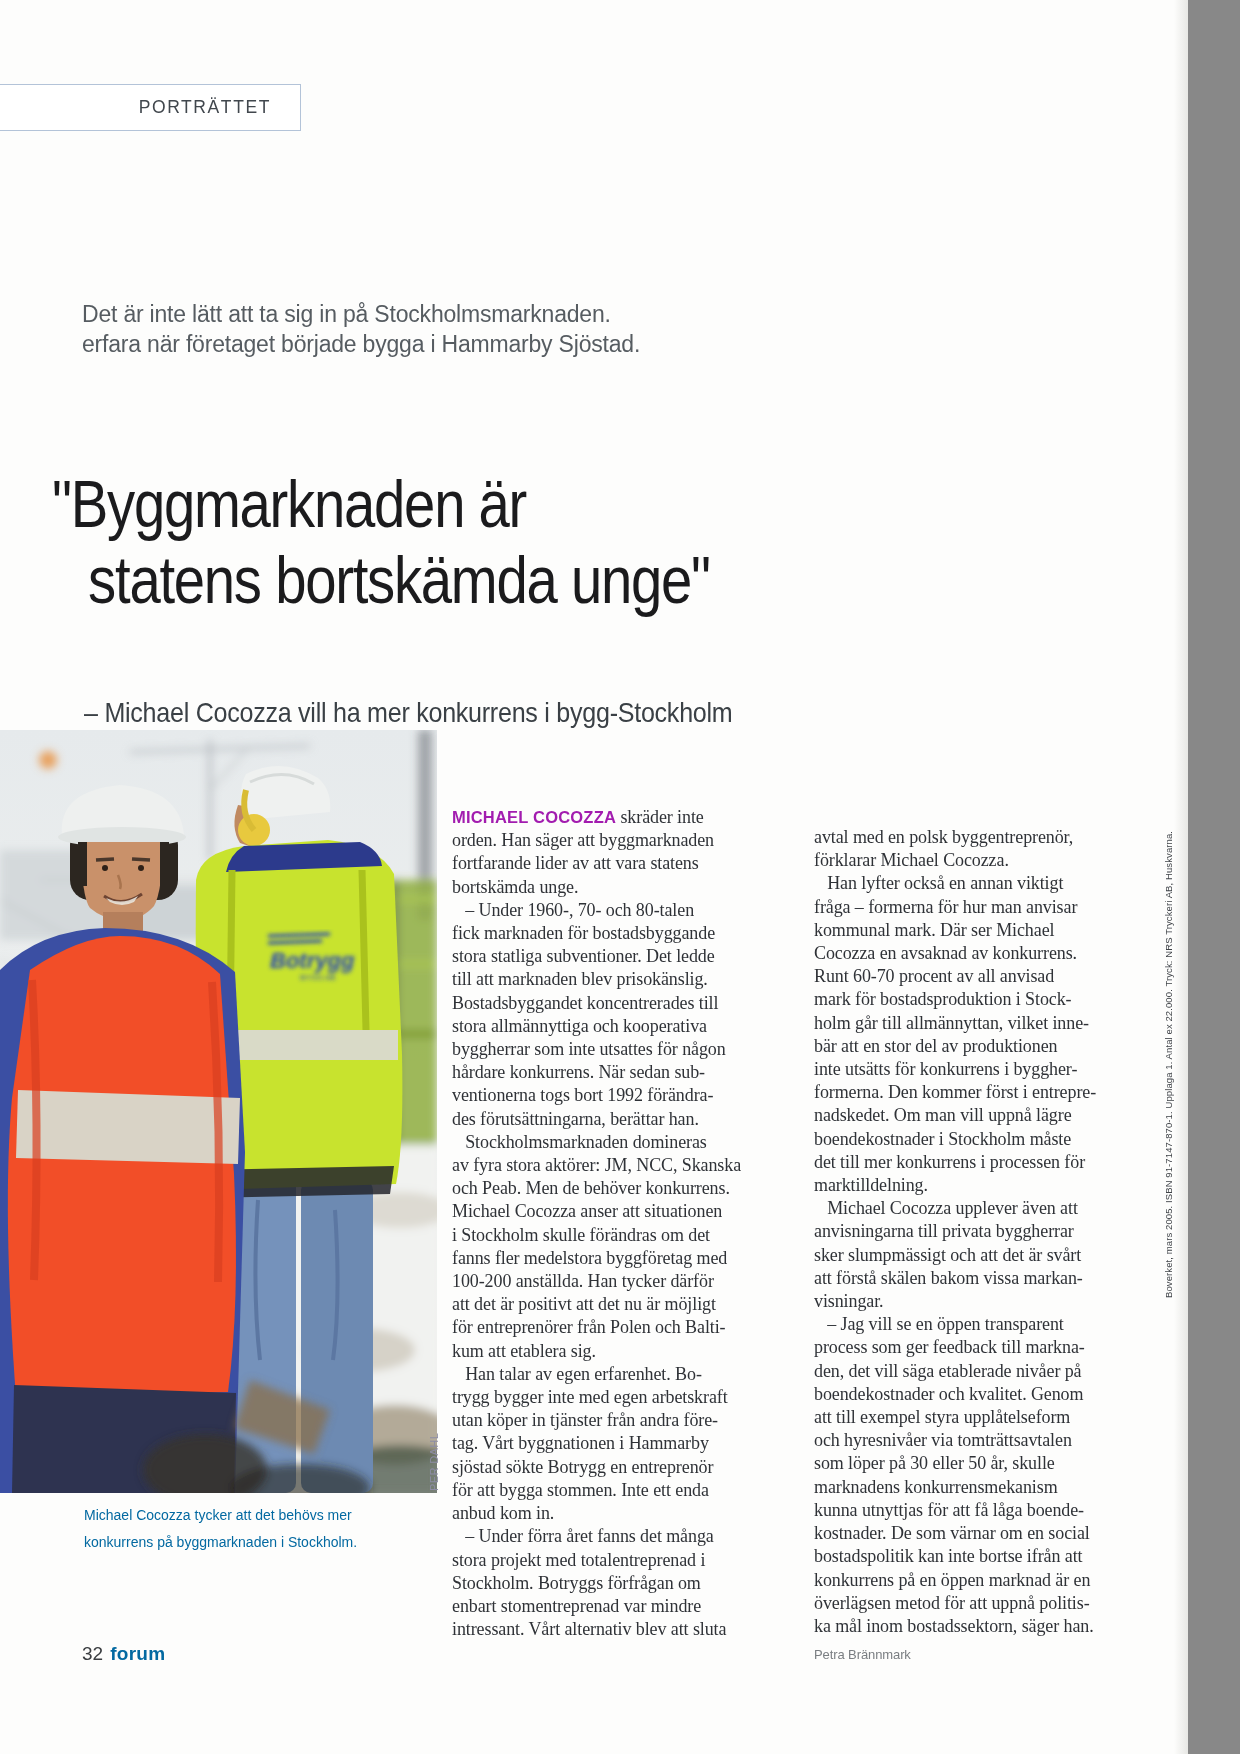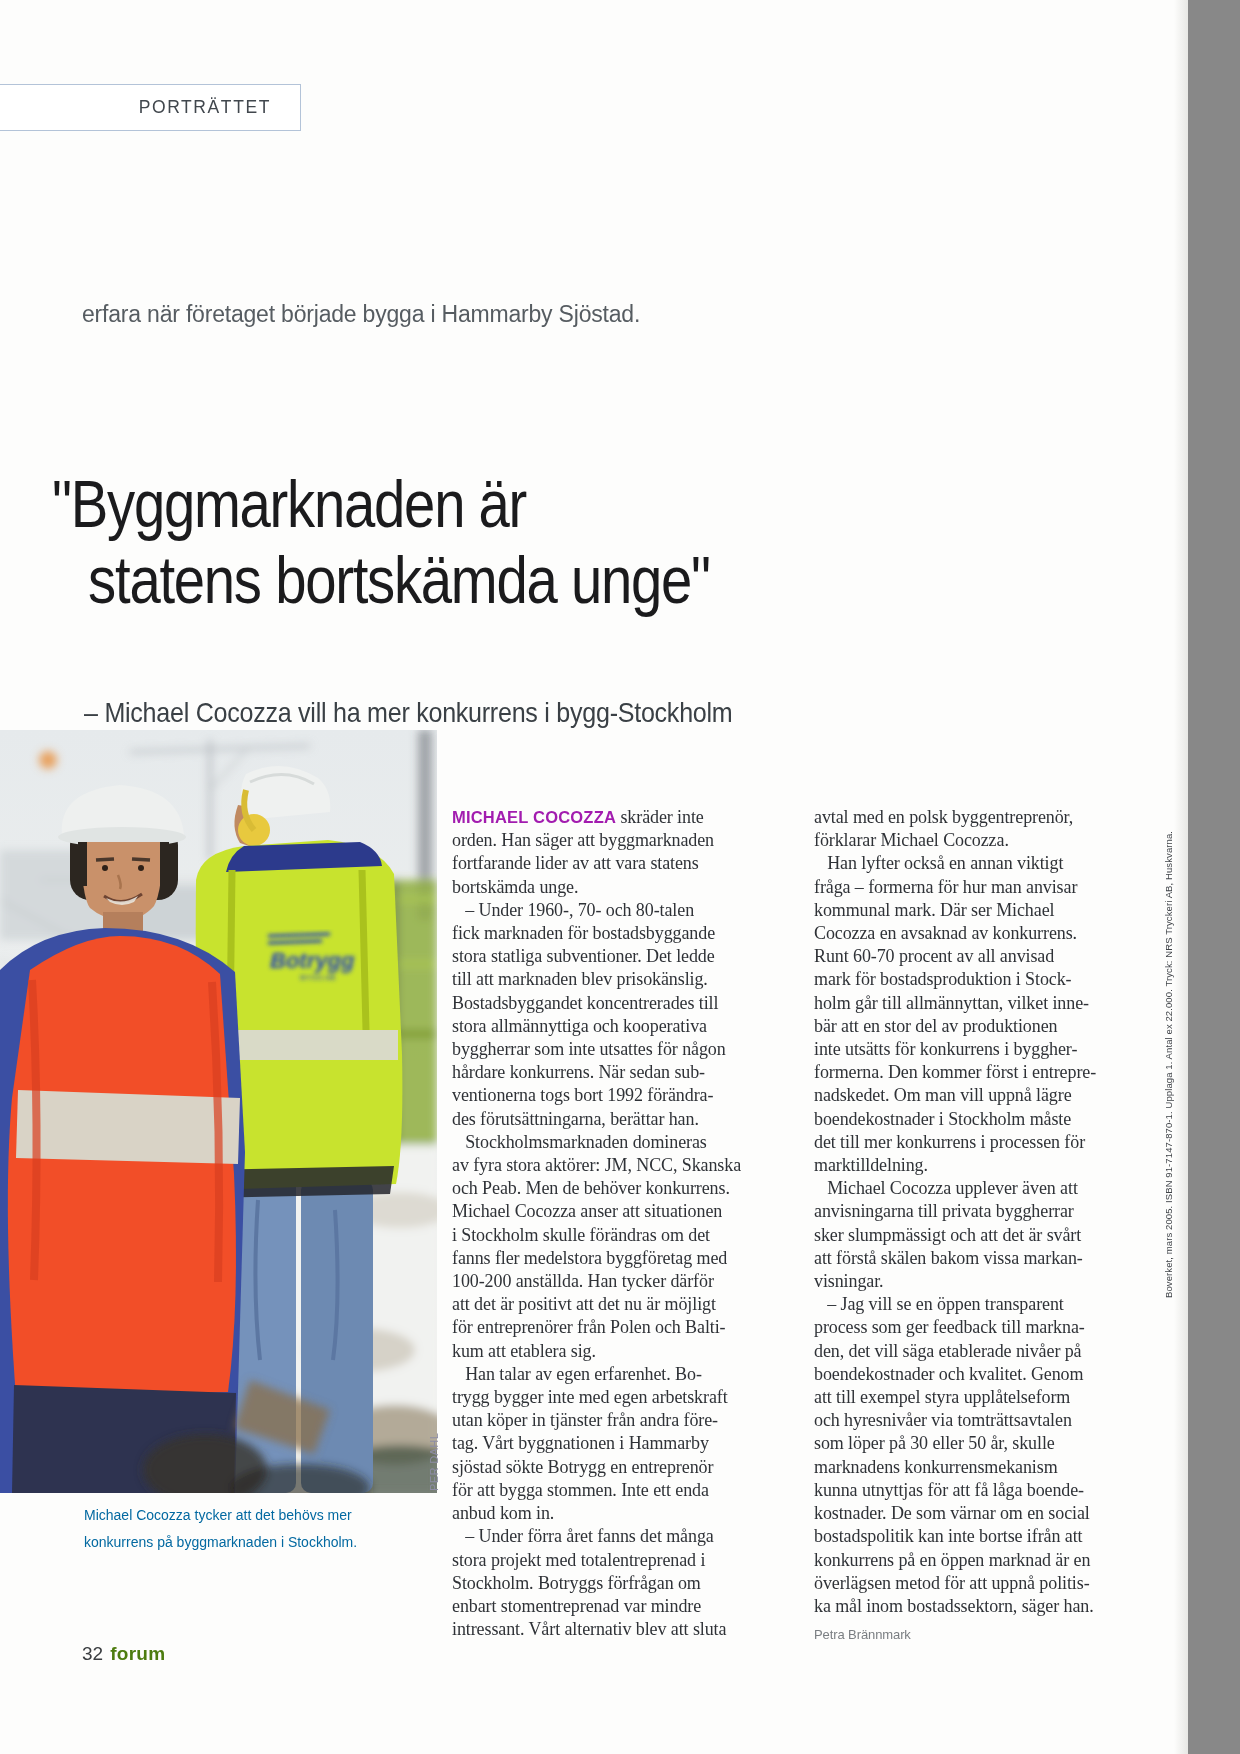--- a/index.html
+++ b/index.html
@@ -60,21 +60,21 @@
     position:absolute;left:84px;top:1502px;
     font-size:14px;line-height:26.5px;color:#0369a1;
   }
   
   .col{
     position:absolute;top:806px;width:330px;
     font-family:"Liberation Serif",serif;
     font-size:18px;line-height:23.2px;color:#2f3237;letter-spacing:-0.1px;
   }
   .col1{left:452px;}
-  .col2{left:814px;}
+  .col2{left:814px;margin-top:20px;}
   .line{white-space:pre;}
   .lead-bold{
     font-family:"Liberation Sans",sans-serif;
     font-weight:bold;font-size:16.5px;color:#a21caf;letter-spacing:0.2px;
   }
   .byline{
     margin-top:5px;
     font-family:"Liberation Sans",sans-serif;
     font-size:13px;color:#7a7e82;
   }
@@ -82,32 +82,33 @@
   .margin-note{
     position:absolute;left:1163px;top:1298px;
     transform:rotate(-90deg);transform-origin:0 0;
     font-size:9.5px;color:#3f4348;white-space:nowrap;letter-spacing:0.1px;
   }
   
   .footer{
     position:absolute;left:82px;top:1643px;
     font-size:19px;color:#3a3d40;
   }
-  .footer .mag{font-weight:bold;color:#4d7c0f;margin-left:7px;letter-spacing:0.3px;}
+  .footer .mag{font-weight:bold;color:#0369a1;margin-left:7px;letter-spacing:0.3px;}
 </style>
 </head>
 <body>
 
 <div class="page">
 
   <div class="tagbox">
     <span>PORTRÄTTET</span>
   </div>
 
   <div class="intro">
+    <div class="iline">Det är inte lätt att ta sig in på Stockholmsmarknaden.</div>
     <div class="iline">erfara när företaget började bygga i Hammarby Sjöstad.</div>
   </div>
 
   <div class="headline">
     <div class="hl1">"Byggmarknaden är</div>
     <div class="hl2">statens bortskämda unge"</div>
   </div>
 
   <div class="subheadline">– Michael Cocozza vill ha mer konkurrens i bygg-Stockholm</div>
 

